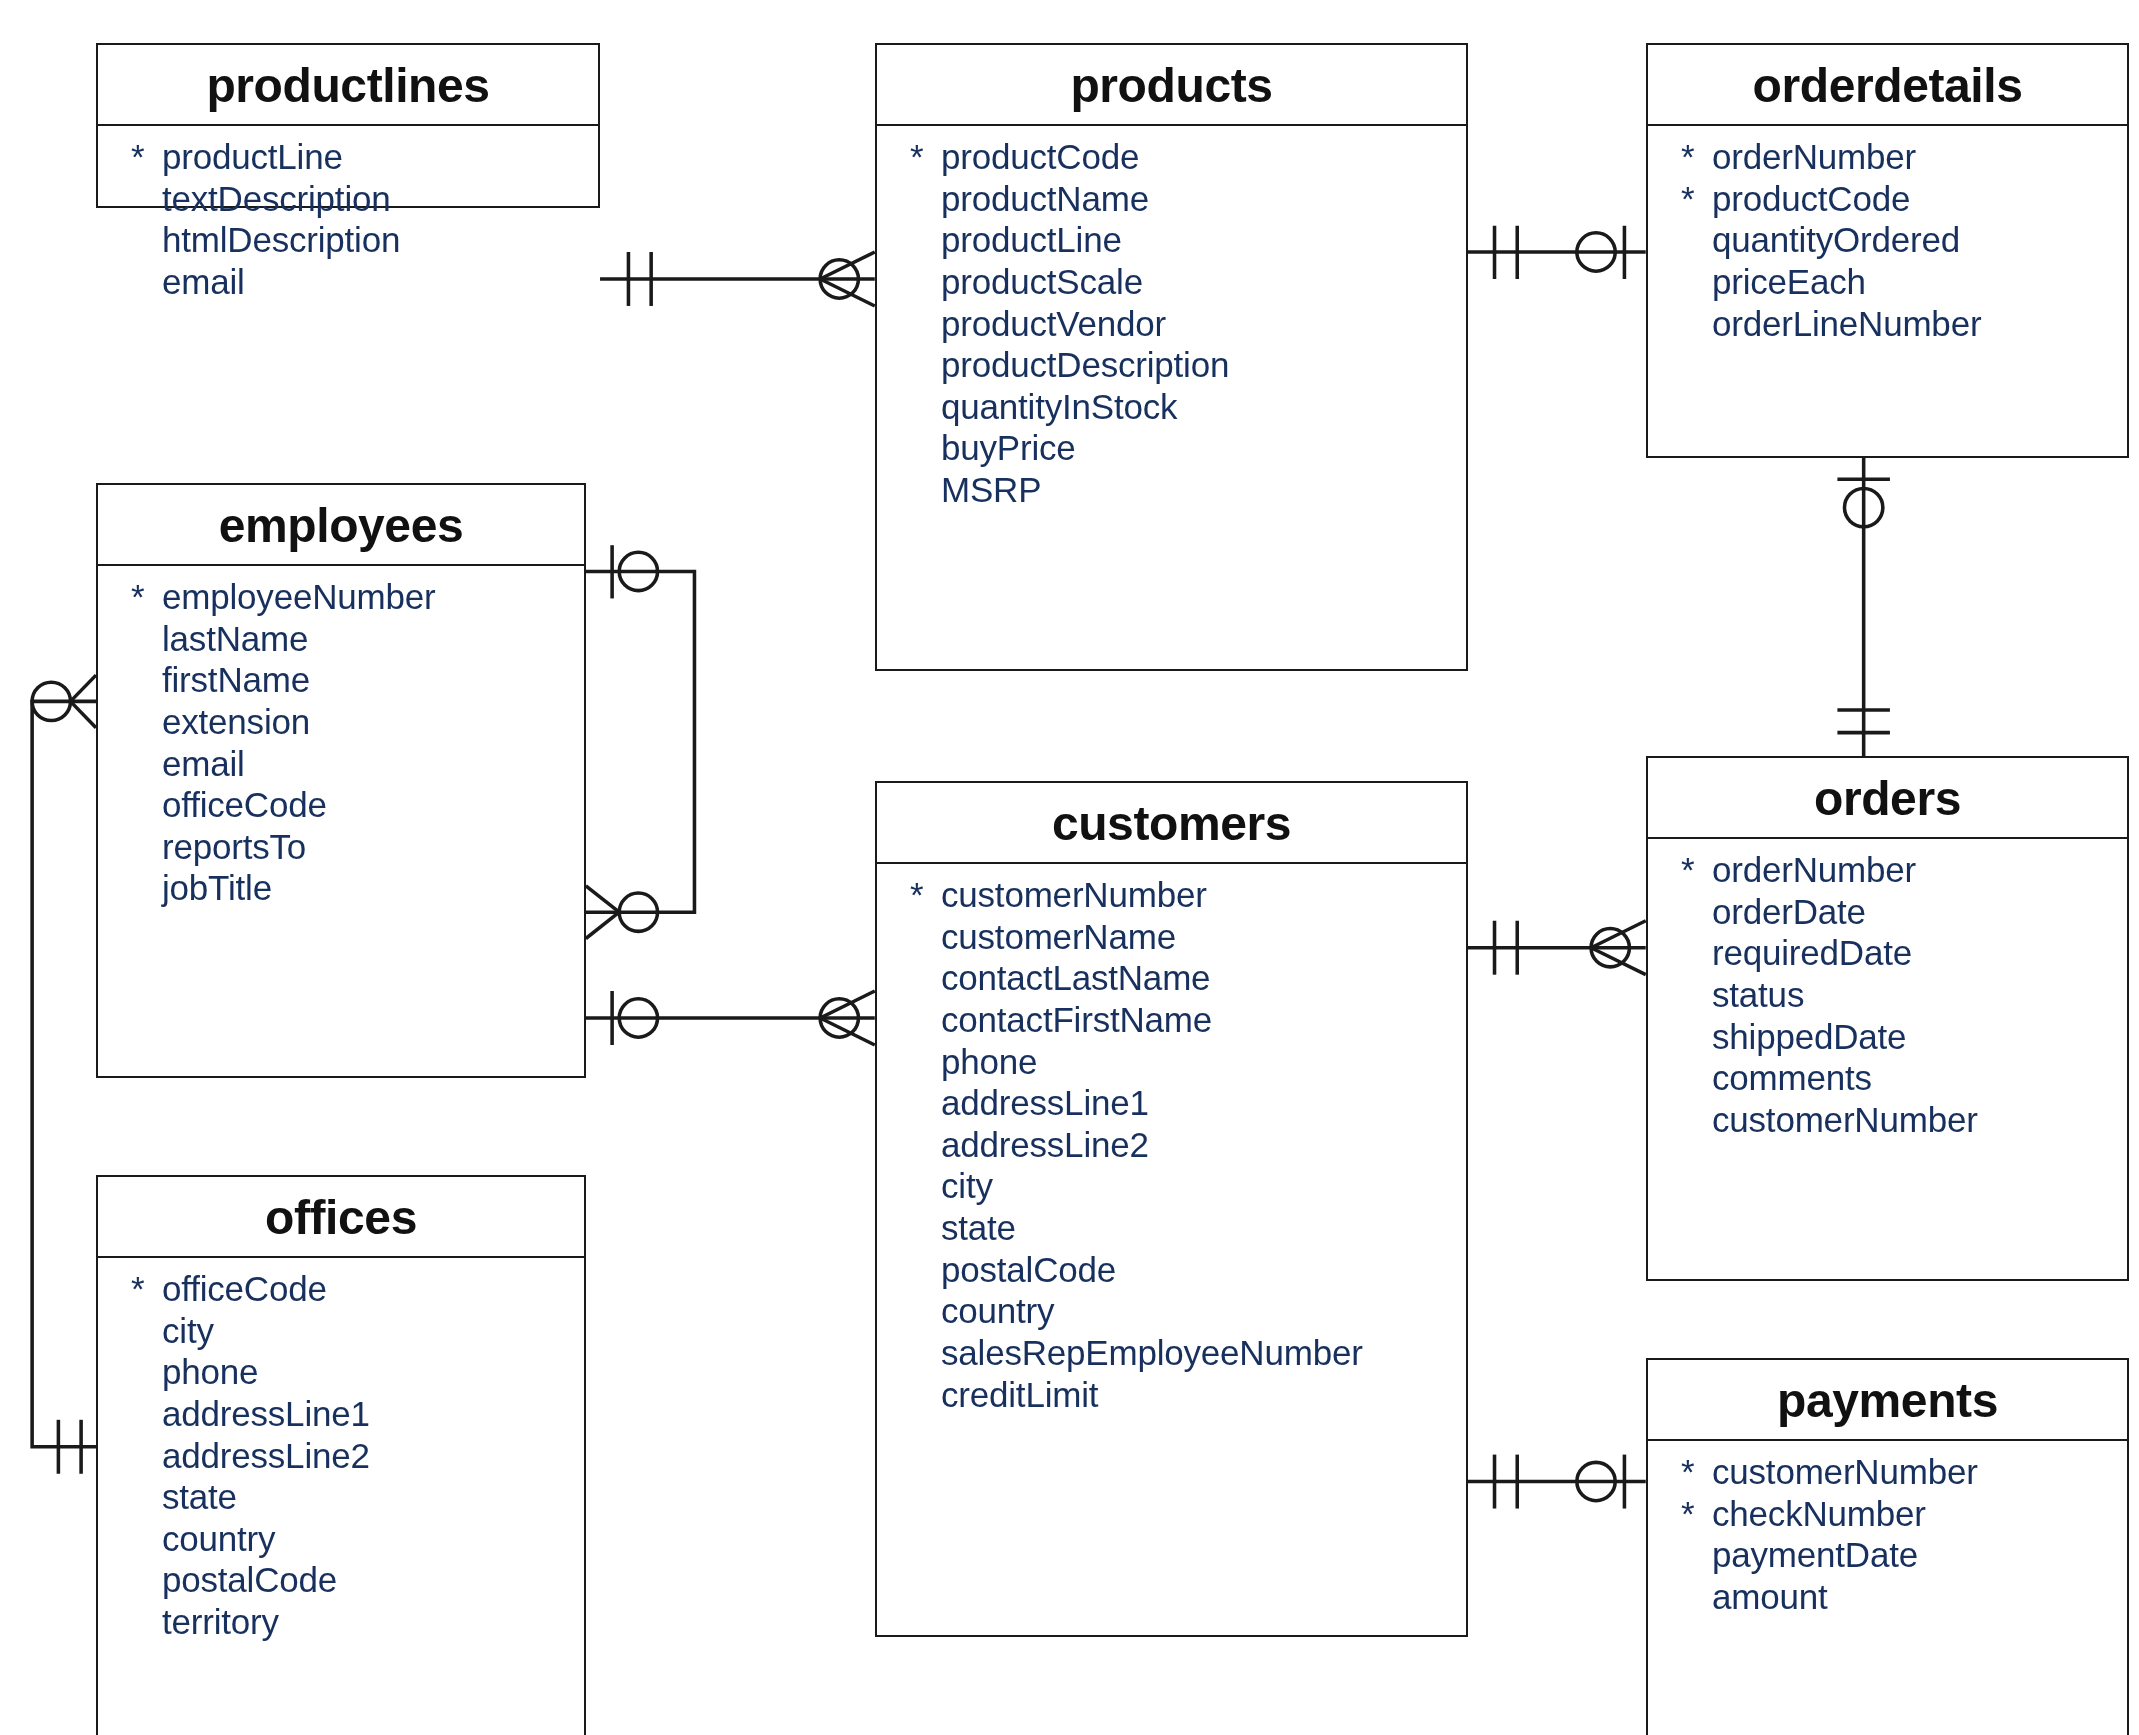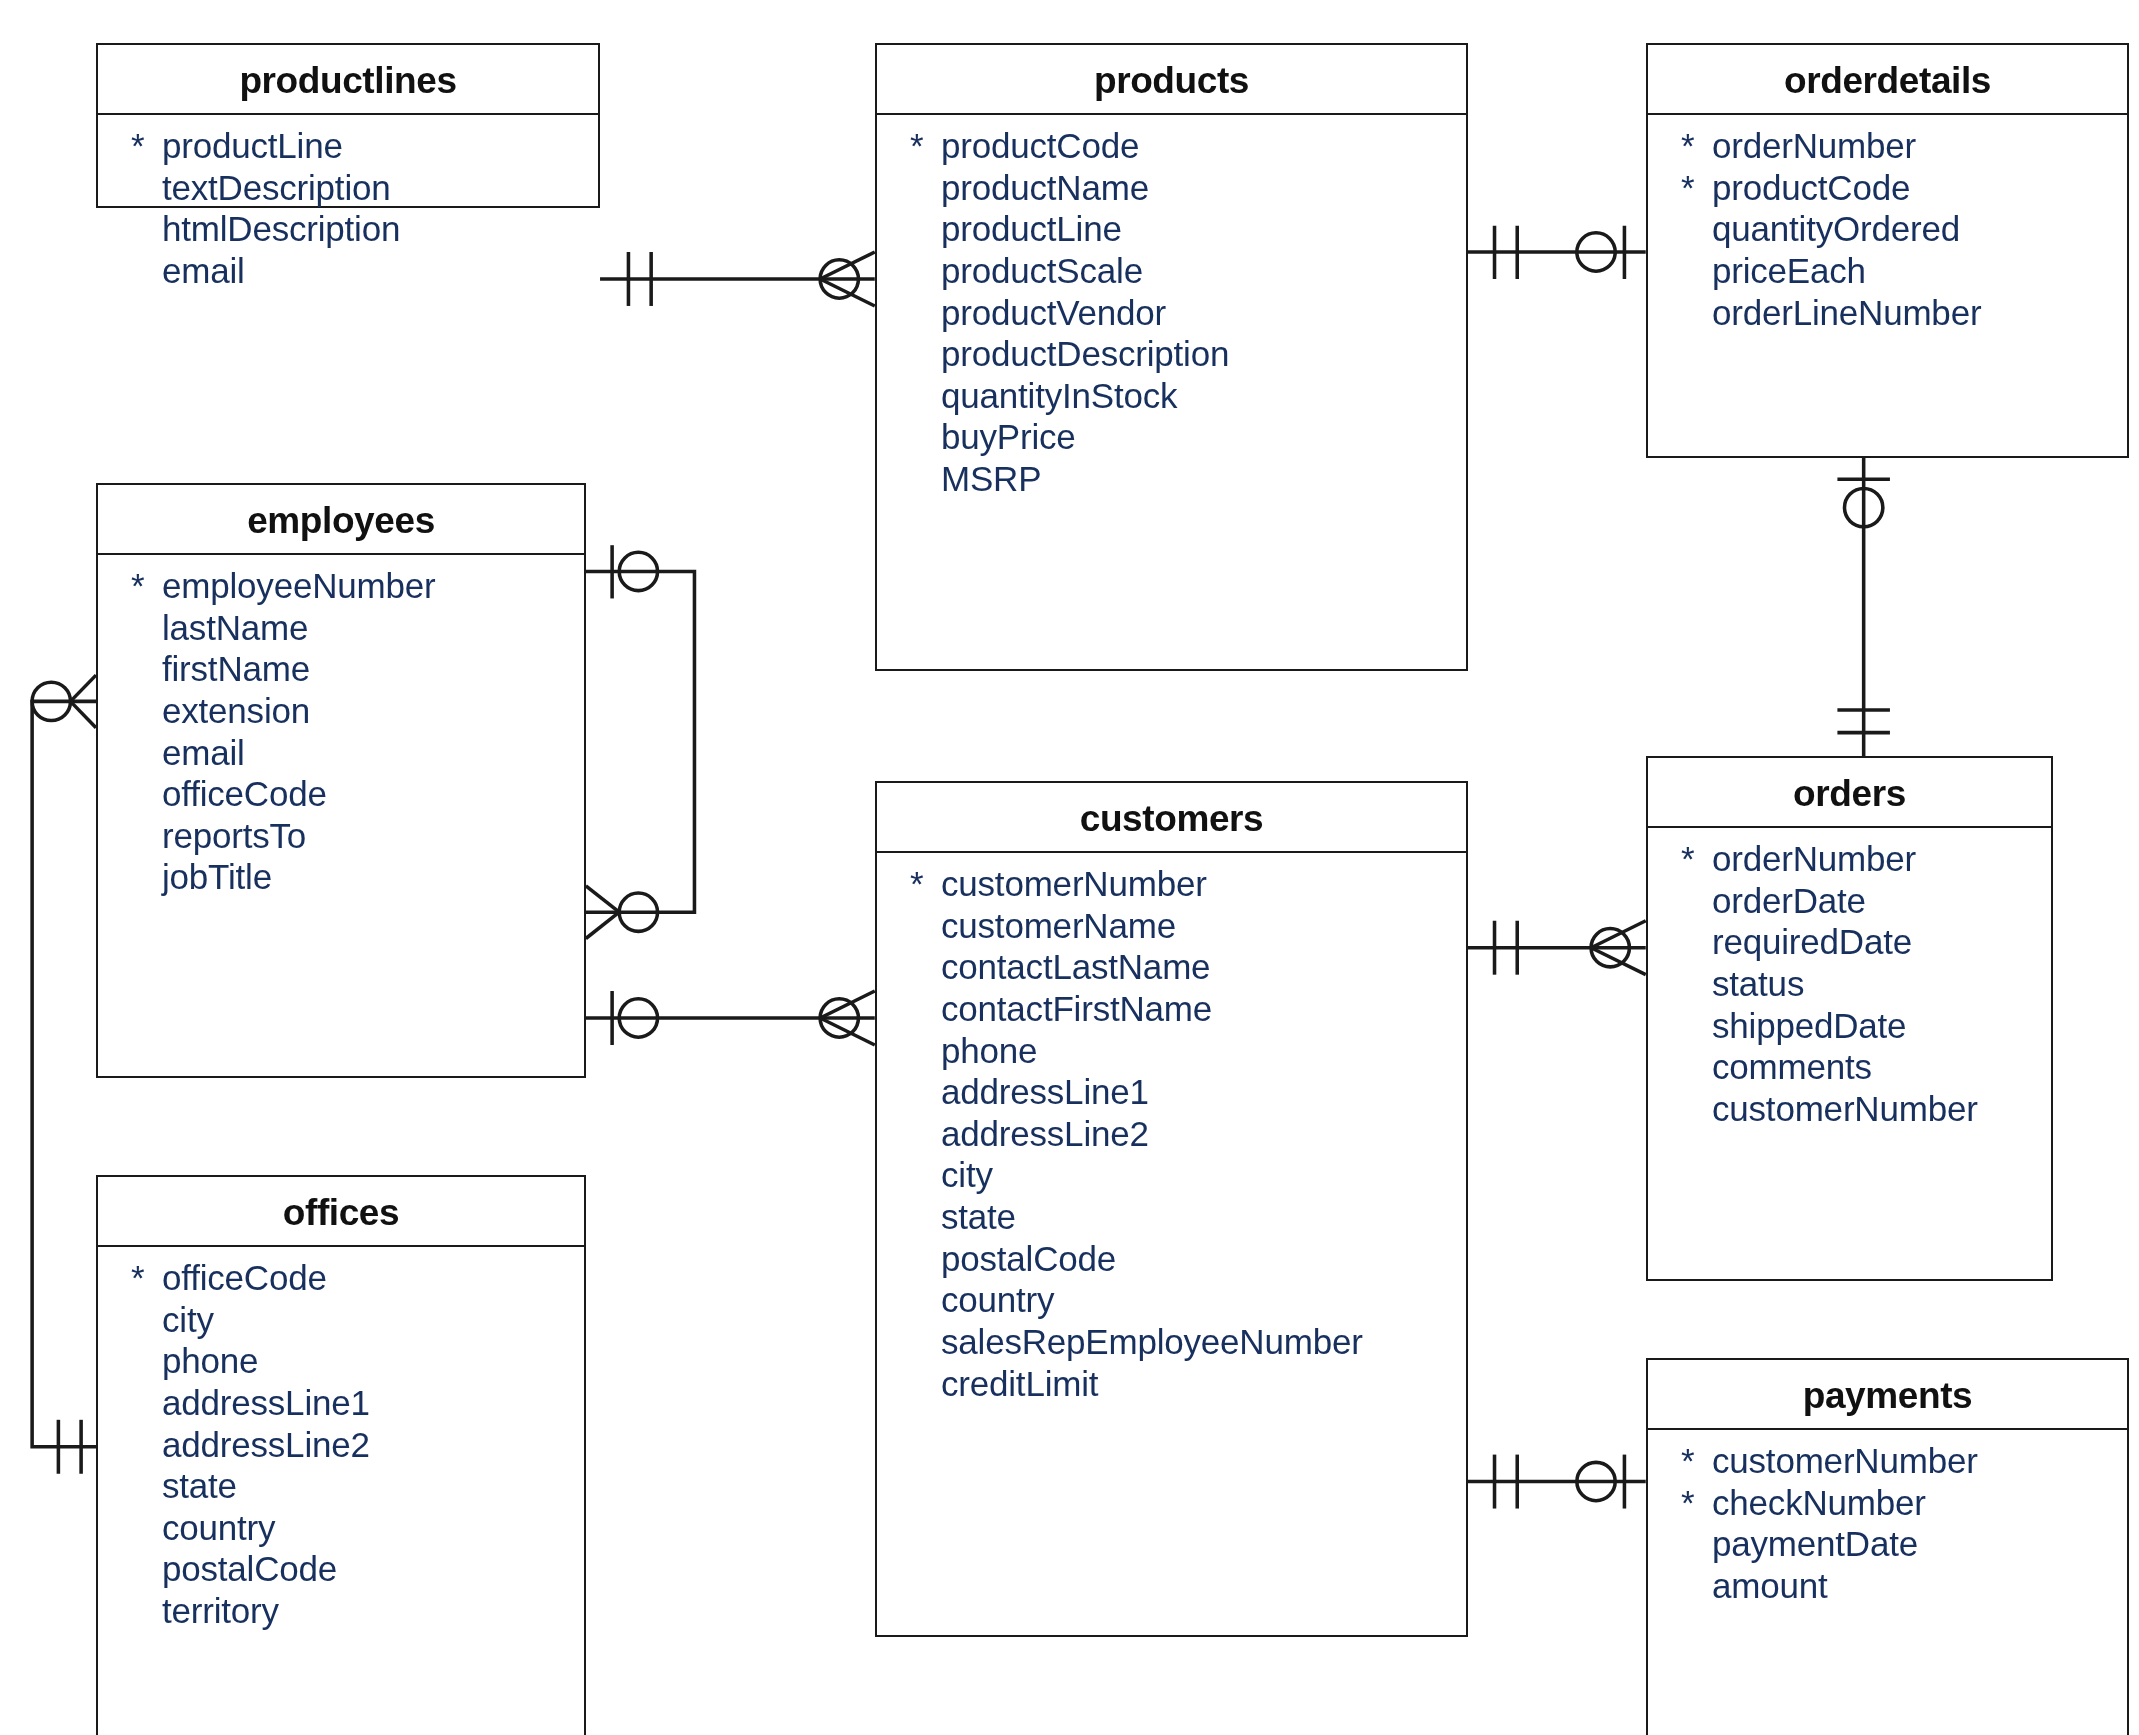--- a/index.html
+++ b/index.html
@@ -28,21 +28,21 @@
   .entity {
     position: absolute;
     box-sizing: border-box;
     border: 2.1px solid #1a1a1a;
     background: #ffffff;
   }
   .entity-header {
     box-sizing: border-box;
     border-bottom: 2.1px solid #1a1a1a;
     text-align: center;
-    font-size: 37px;
+    font-size: 48px;
     font-weight: bold;
     color: #111111;
     line-height: 1;
     padding-top: 17px;
     padding-bottom: 14px;
     letter-spacing: -0.4px;
   }
   .entity-body {
     padding-top: 10px;
     padding-left: 33px;
@@ -205,21 +205,21 @@
         <div class="attr"><span>addressLine1</span></div>
         <div class="attr"><span>addressLine2</span></div>
         <div class="attr"><span>city</span></div>
         <div class="attr"><span>state</span></div>
         <div class="attr"><span>postalCode</span></div>
         <div class="attr"><span>country</span></div>
         <div class="attr"><span>salesRepEmployeeNumber</span></div>
         <div class="attr"><span>creditLimit</span></div>
       </div>
   </div>
-  <div class="entity" style="left: 1646px; top: 756px; width: 407px; height: 525px;">
+  <div class="entity" style="left: 1646px; top: 756px; width: 483px; height: 525px;">
     <div class="entity-header">orders</div>
     <div class="entity-body">
         <div class="attr"><span class="pk-mark">*</span><span>orderNumber</span></div>
         <div class="attr"><span>orderDate</span></div>
         <div class="attr"><span>requiredDate</span></div>
         <div class="attr"><span>status</span></div>
         <div class="attr"><span>shippedDate</span></div>
         <div class="attr"><span>comments</span></div>
         <div class="attr"><span>customerNumber</span></div>
       </div>

